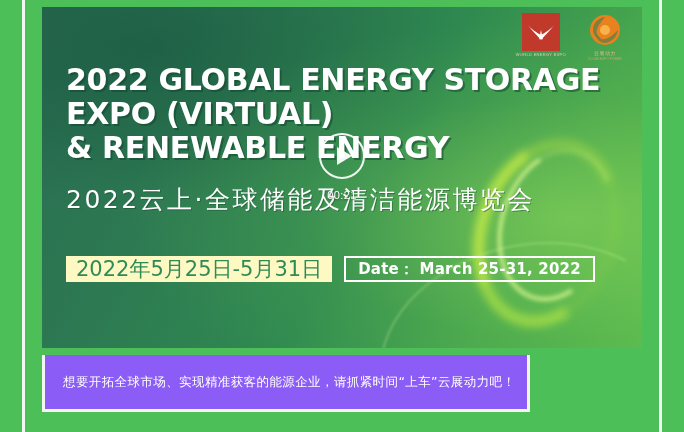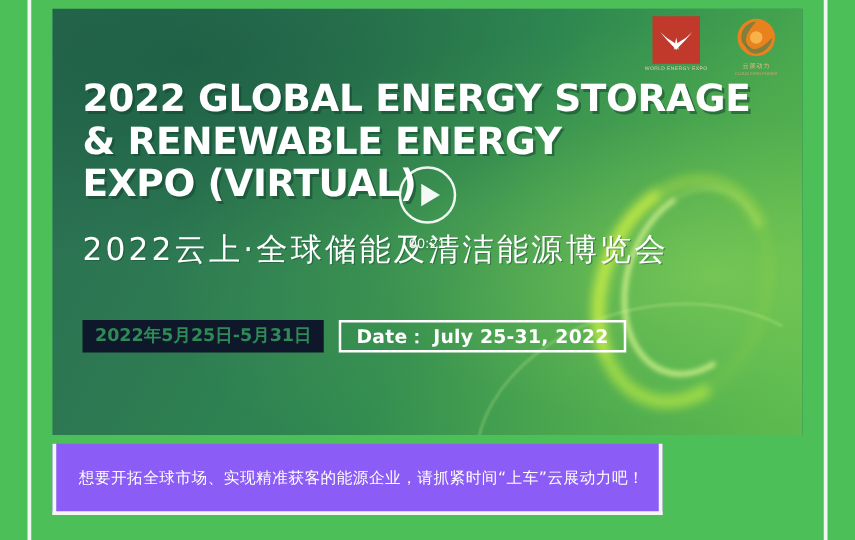--- a/index.html
+++ b/index.html
@@ -114,23 +114,23 @@
     text-shadow:1px 1px 0 rgba(20,70,45,0.45);
     font-family:"DejaVu Sans","Liberation Sans",sans-serif;
   }
 
   
   #date-strip{
     position:absolute;left:24px;top:249px;
     display:flex;align-items:stretch;height:26px;
   }
   #date-cn-box{
-    background:#0f172a;
+    background:#fef9c3;
     color:#2e8b57;
-    font-size:14px;font-weight:bold;
+    font-size:21px;font-weight:normal;
     padding:0 10px;
     display:flex;align-items:center;
     letter-spacing:0px;
     white-space:nowrap;
     font-family:"DejaVu Sans","Liberation Sans",sans-serif;
   }
   #date-en-box{
     border:2px solid #ffffff;
     color:#ffffff;
     font-size:15px;font-weight:bold;
@@ -227,29 +227,29 @@
           </svg>
         </div>
         <div id="logo-orange-caption">云展动力</div>
         <div id="logo-orange-sub">CLOUD EXPO POWER</div>
       </div>
 
     </div>
 
     <div id="headline">
       <span class="hl-line">2022 GLOBAL ENERGY STORAGE</span>
+      <span class="hl-line">EXPO (VIRTUAL)</span>
       <span class="hl-line">&amp; RENEWABLE ENERGY</span>
-      <span class="hl-line">EXPO (VIRTUAL)</span>
     </div>
 
     <div id="subtitle-cn">2022云上·全球储能及清洁能源博览会</div>
 
     <div id="date-strip">
       <div id="date-cn-box">2022年5月25日-5月31日</div>
-      <div id="date-en-box">Date： July 25-31, 2022</div>
+      <div id="date-en-box">Date： March 25-31, 2022</div>
     </div>
 
     <div id="play-overlay">
       <div id="play-button">
         <div id="play-triangle"></div>
       </div>
       <div id="play-duration">00:21</div>
     </div>
 
   </div>

